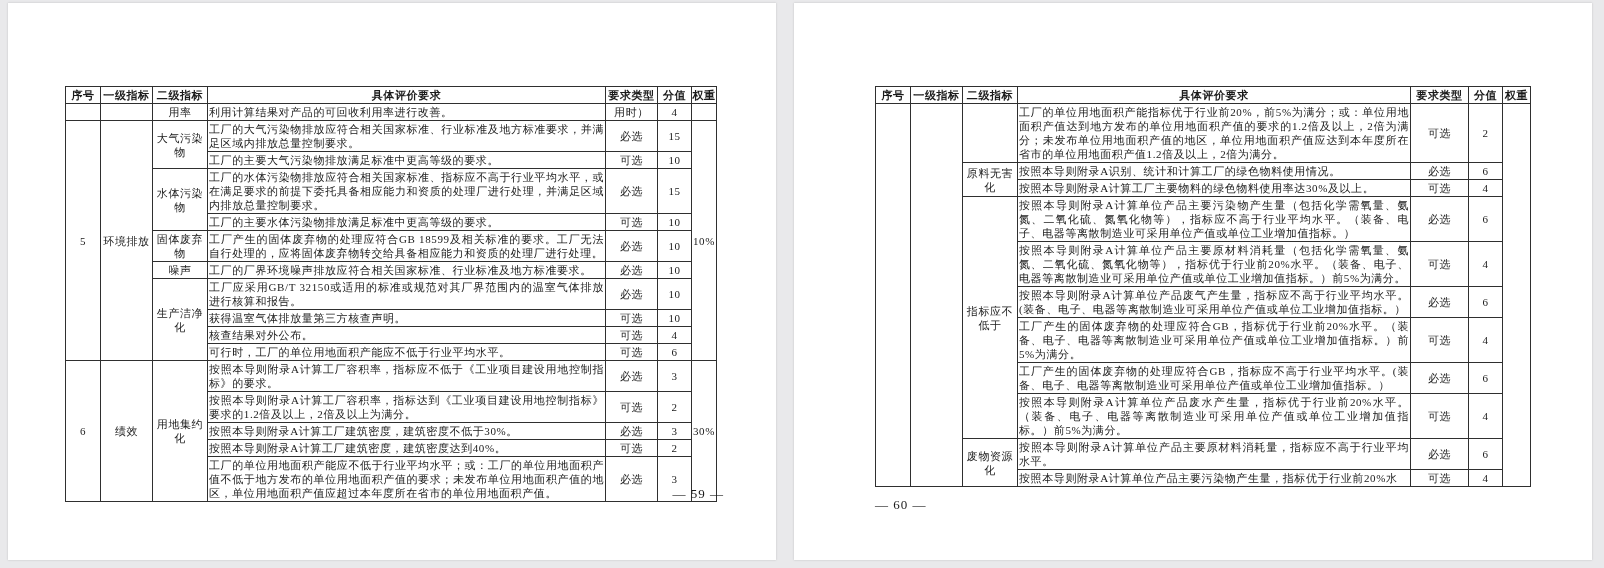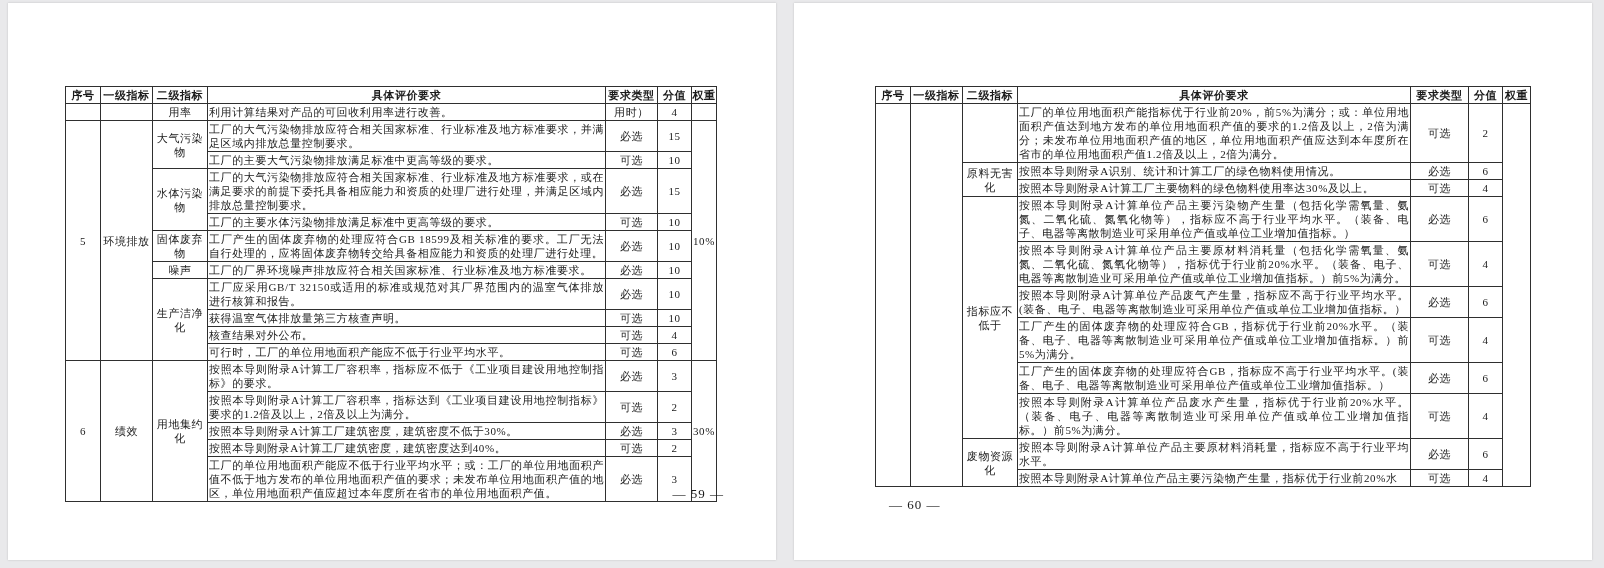--- a/index.html
+++ b/index.html
@@ -49,21 +49,21 @@
   td.cell-center { text-align: center; }
   td.cell-left   { text-align: justify; padding: 1px 3px; }
 
   .page-num {
     position: absolute;
     font-size: 13px;
     letter-spacing: 1px;
     color: #1b1b1b;
   }
   .pn-left  { top: 483px; right: 52px; }
-  .pn-right { top: 494px; left: 95px; }
+  .pn-right { top: 494px; left: 81px; }
 </style>
 </head>
 <body>
 
 <div class="stage">
 
   <div class="page page-left">
     <table class="doc-table" id="table-0">
         <colgroup>
           <col style="width: 35px;">
@@ -104,21 +104,21 @@
             <td class="cell-center">15</td>
             <td rowspan="10" class="cell-center">10%</td>
           </tr>
           <tr>
             <td class="cell-left">工厂的主要大气污染物排放满足标准中更高等级的要求。</td>
             <td class="cell-center">可选</td>
             <td class="cell-center">10</td>
           </tr>
           <tr>
             <td rowspan="2" class="cell-center">水体污染物</td>
-            <td class="cell-left">工厂的大气污染物排放应符合相关国家标准、行业标准及地方标准要求，或在满足要求的前提下委托具备相应能力和资质的处理厂进行处理，并满足区域内排放总量控制要求。</td>
+            <td class="cell-left">工厂的水体污染物排放应符合相关国家标准、指标应不高于行业平均水平，或在满足要求的前提下委托具备相应能力和资质的处理厂进行处理，并满足区域内排放总量控制要求。</td>
             <td class="cell-center">必选</td>
             <td class="cell-center">15</td>
           </tr>
           <tr>
             <td class="cell-left">工厂的主要水体污染物排放满足标准中更高等级的要求。</td>
             <td class="cell-center">可选</td>
             <td class="cell-center">10</td>
           </tr>
           <tr>
             <td class="cell-center">固体废弃物</td>

